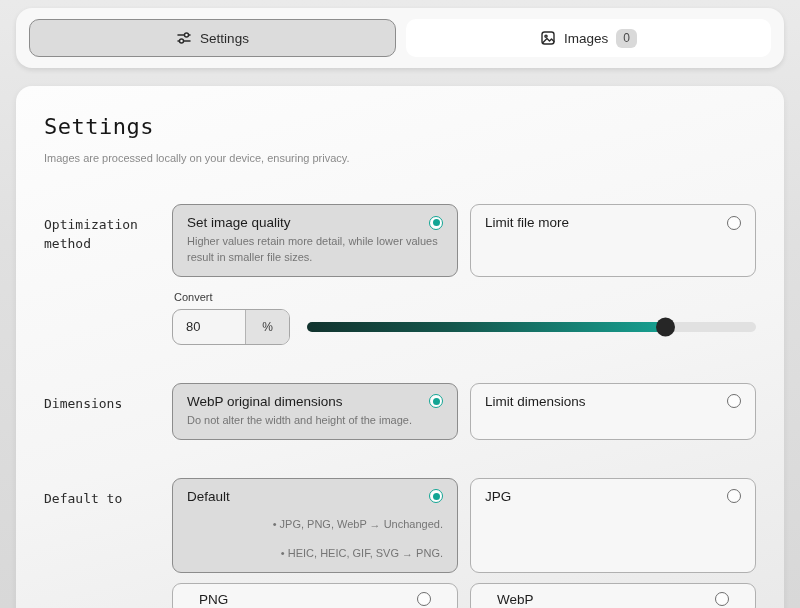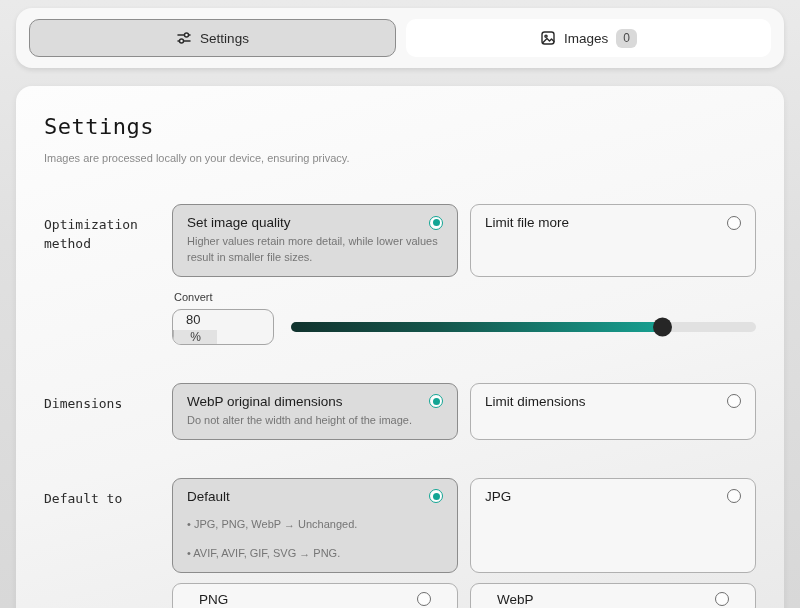--- a/index.html
+++ b/index.html
@@ -104,49 +104,48 @@
     justify-content:space-between;
   }
   .card-title { font-size:13.5px; color:#1c1c1c; }
   .card-desc {
     margin-top:4px;
     font-size:11px;
     color:#757575;
     line-height:1.45;
     max-width:270px;
   }
-  .card-desc div { margin-top:13px; }
+  .card-desc div { margin-top:13px;text-align:right; }
   .radio {
     width:14px; height:14px;
     border-radius:50%;
     border:1.5px solid #6e6e6e;
     flex:0 0 14px;
     display:flex; align-items:center; justify-content:center;
     background:#fdfdfd;
   }
   .radio.on { border-color:#12a594; }
   .radio.on::after {
     content:"";
     width:7px; height:7px;
     border-radius:50%;
     background:#12a594;
   }
   
   .quality { margin-top:14px; }
   .quality-label { font-size:11px; color:#3a3a3a; margin-bottom:6px; margin-left:2px; }
   .quality-row { display:flex; align-items:center; }
   .qinput {
-    width:102px; height:36px;
+    width:118px; height:36px;
     border:1px solid #a6a6a6;
     border-radius:9px;
     background:#f5f5f5;
     display:flex;
     align-items:stretch;
     overflow:hidden;
-    flex-direction:column;
   }
   .qval {
     flex:1;
     display:flex; align-items:center;
     padding-left:13px;
     font-size:13px; color:#2a2a2a;
   }
   .qunit {
     width:44px;
     background:#e2e2e2;
@@ -279,21 +278,21 @@
       <div class="rowlabel">Default to</div>
       <div class="rowcontent">
         <div class="cards4">
           <div class="card selected">
             <div class="card-head">
               <span class="card-title">Default</span>
               <span class="radio on"></span>
             </div>
             <div class="card-desc">
               <div>• JPG, PNG, WebP → Unchanged.</div>
-              <div>• AVIF, AVIF, GIF, SVG → PNG.</div>
+              <div>• HEIC, HEIC, GIF, SVG → PNG.</div>
             </div>
           </div>
           <div class="card">
             <div class="card-head">
               <span class="card-title">JPG</span>
               <span class="radio"></span>
             </div>
           </div>
           <div class="card slim">
             <div class="card-head">

